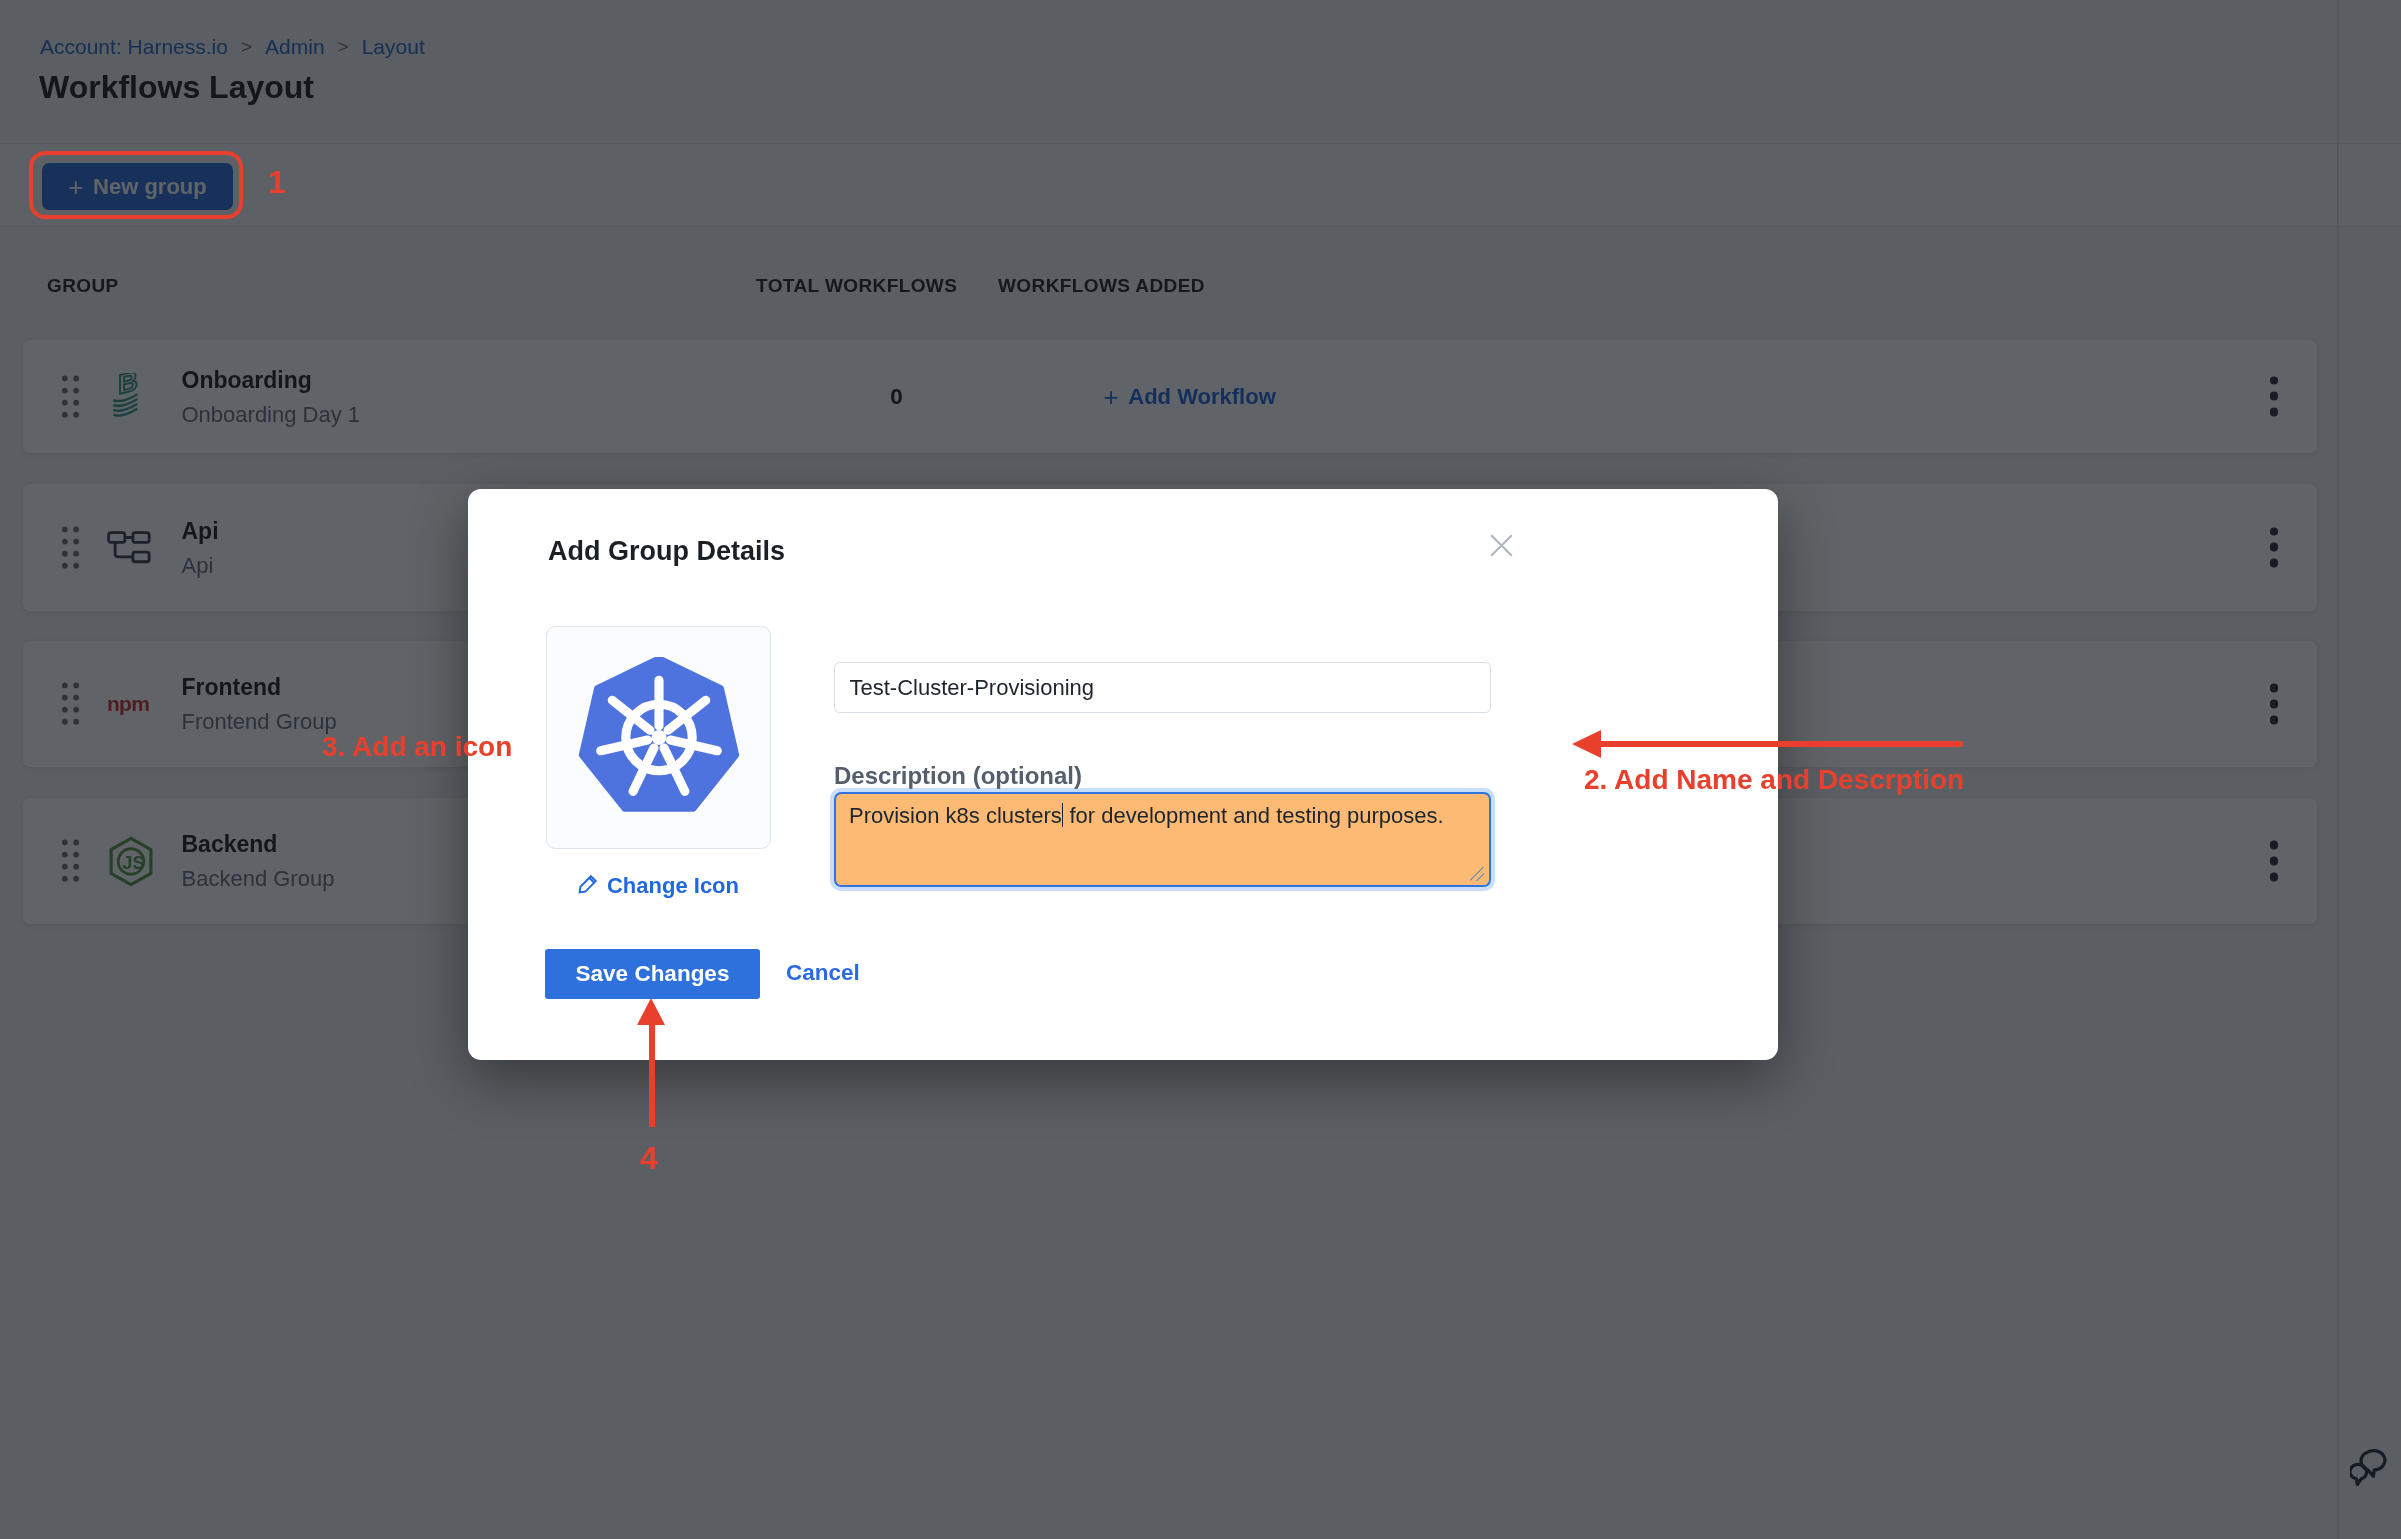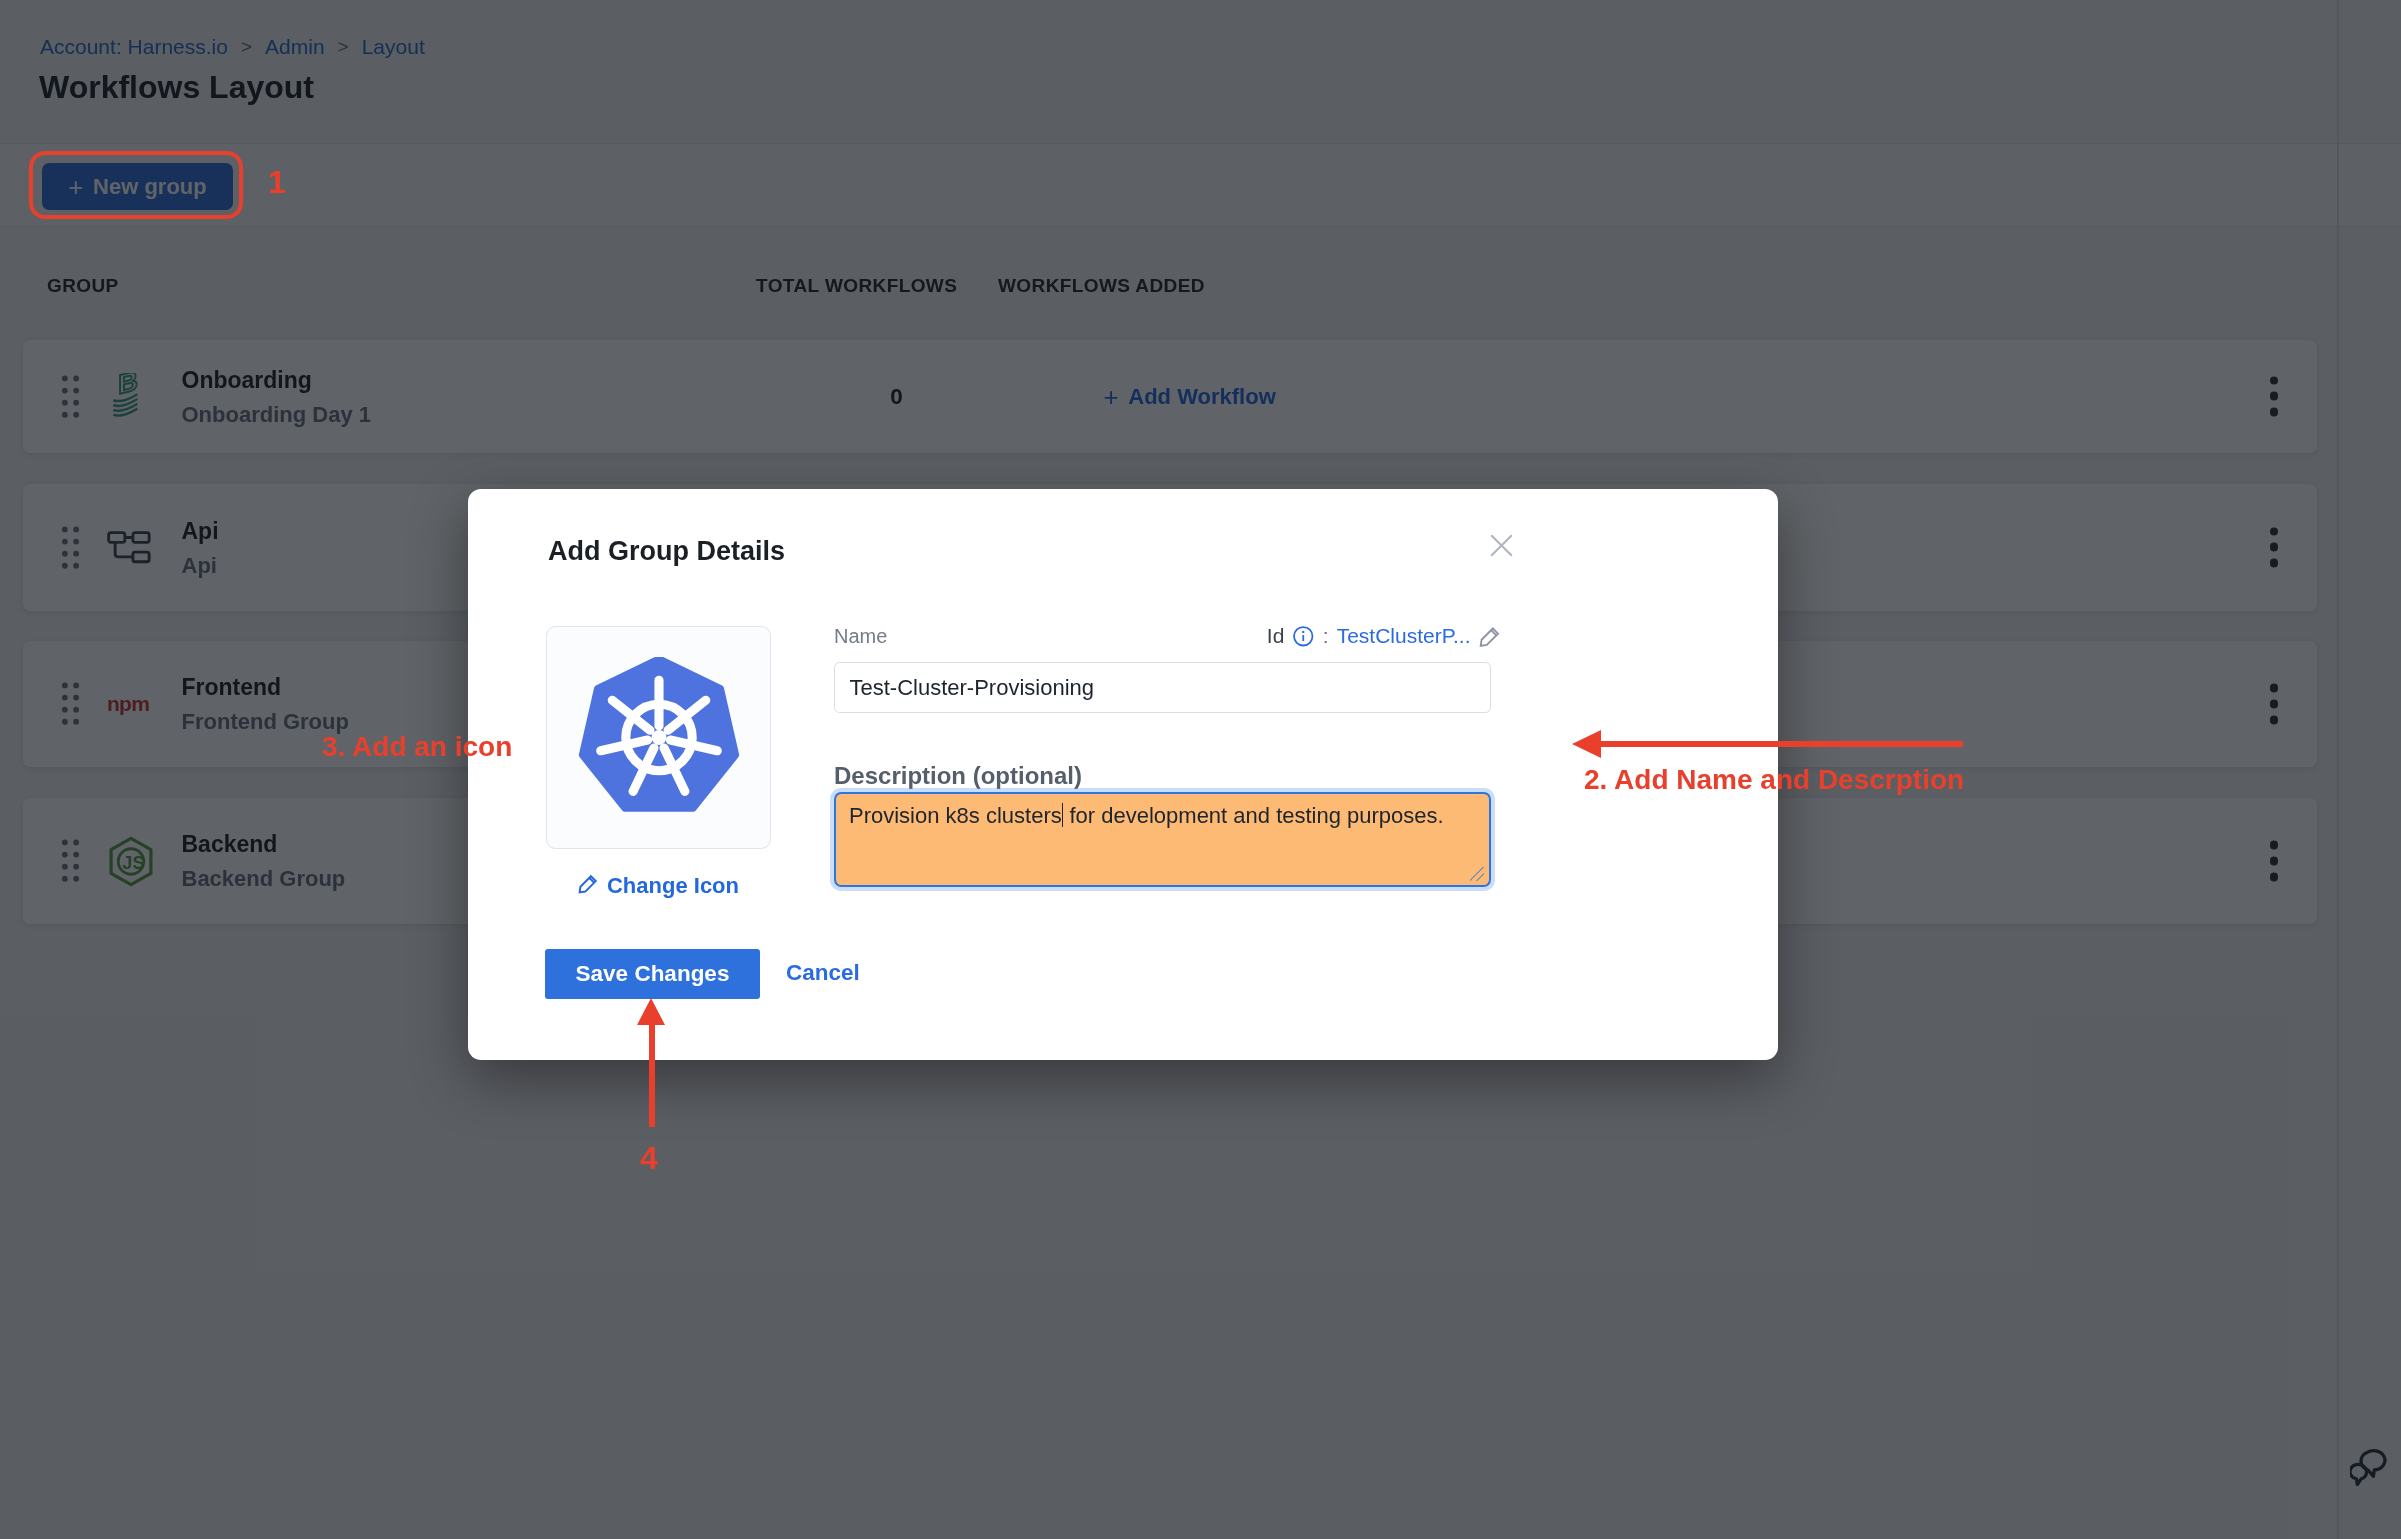--- a/index.html
+++ b/index.html
@@ -21,21 +21,21 @@
   
   .col-header { position:absolute; top:275px; font-size:19px; font-weight:bold; color:#262c34; letter-spacing:0.4px; }
 
   
   .row-card { position:absolute; left:22.5px; width:2294px; background:#ffffff; border-radius:7.2px; box-shadow:0 1.6px 4.8px rgba(30,40,55,.08); }
   .row-inner { position:relative; width:100%; height:100%; }
   .drag-handle { position:absolute; left:37px; top:50%; transform:translateY(-50%); cursor:grab; }
   .row-icon { position:absolute; left:84px; top:50%; transform:translateY(-50%); width:48px; height:48px; display:flex; align-items:center; justify-content:center; }
   .row-text { position:absolute; left:159px; top:50%; transform:translateY(-50%); }
   .row-title { font-size:23px; font-weight:bold; color:#1f252d; }
-  .row-sub { font-size:22px; color:#6b7380; margin-top:8px;font-weight:bold; }
+  .row-sub { font-size:22px; color:#6b7380; margin-top:8px; }
   .row-total { position:absolute; left:850px; width:48px; text-align:center; top:50%; transform:translateY(-50%); font-size:22.5px; font-weight:bold; color:#21262c; }
   .row-action { position:absolute; left:1081px; top:50%; transform:translateY(-50%); display:flex; align-items:center; gap:9.6px; color:#2a6ce0; font-size:22px; font-weight:bold; cursor:pointer; }
   .row-action .plus { font-size:26px; font-weight:400; }
   .kebab { position:absolute; left:2239px; top:50%; transform:translateY(-50%); display:flex; flex-direction:column; gap:7.2px; padding:8px; cursor:pointer; }
   .kebab i { width:8.8px; height:8.8px; border-radius:50%; background:#2b3340; }
   .overflow-text { position:absolute; left:1568px; top:845px; font-size:22px; color:#596270; }
 
   .right-divider { position:absolute; left:2337px; top:0; width:1.6px; height:100%; background:#dbdfe4; }
 
   .chat-fab { position:absolute; left:2350px; top:1448px; }
@@ -284,36 +284,20 @@
     </svg>
   </div>
 
   <div class="change-icon">
     <svg width="21" height="21" viewBox="0 0 26 26" fill="none" stroke="#2468dd" stroke-width="2.4">
       <path d="M16 4 l6 6 -13 13 -7 1 1 -7 z M14 6 l6 6"></path>
     </svg>
     <span>Change Icon</span>
   </div>
 
-  <div class="name-row">
-    <span class="field-label">Name</span>
-    <span class="id-cluster">
-      <span class="id-lab">Id</span>
-      <svg width="22.5" height="22.5" viewBox="0 0 28 28" fill="none" stroke="#2b6be2" stroke-width="2.2">
-        <circle cx="14" cy="14" r="11.5"></circle>
-          <path d="M14 12.5 V20"></path>
-          <circle cx="14" cy="8.6" r="1.5" fill="#2b6be2" stroke="none"></circle>
-      </svg>
-      <span class="colon">:</span>
-      <span class="id-val">TestClusterP...</span>
-      <svg width="22.5" height="22.5" viewBox="0 0 26 26" fill="none" stroke="#8d96a2" stroke-width="2.2">
-        <path d="M16 4 l6 6 -13 13 -7 1 1 -7 z M14 6 l6 6"></path>
-      </svg>
-    </span>
-  </div>
 
   <input class="name-input" value="Test-Cluster-Provisioning" style="">
 
   <div class="desc-label">Description (optional)</div>
 
   <div class="textarea">
     <span>Provision k8s clusters</span><span class="caret"></span><span> for development and testing purposes.</span>
     <span class="resize-grip"></span>
   </div>
 

